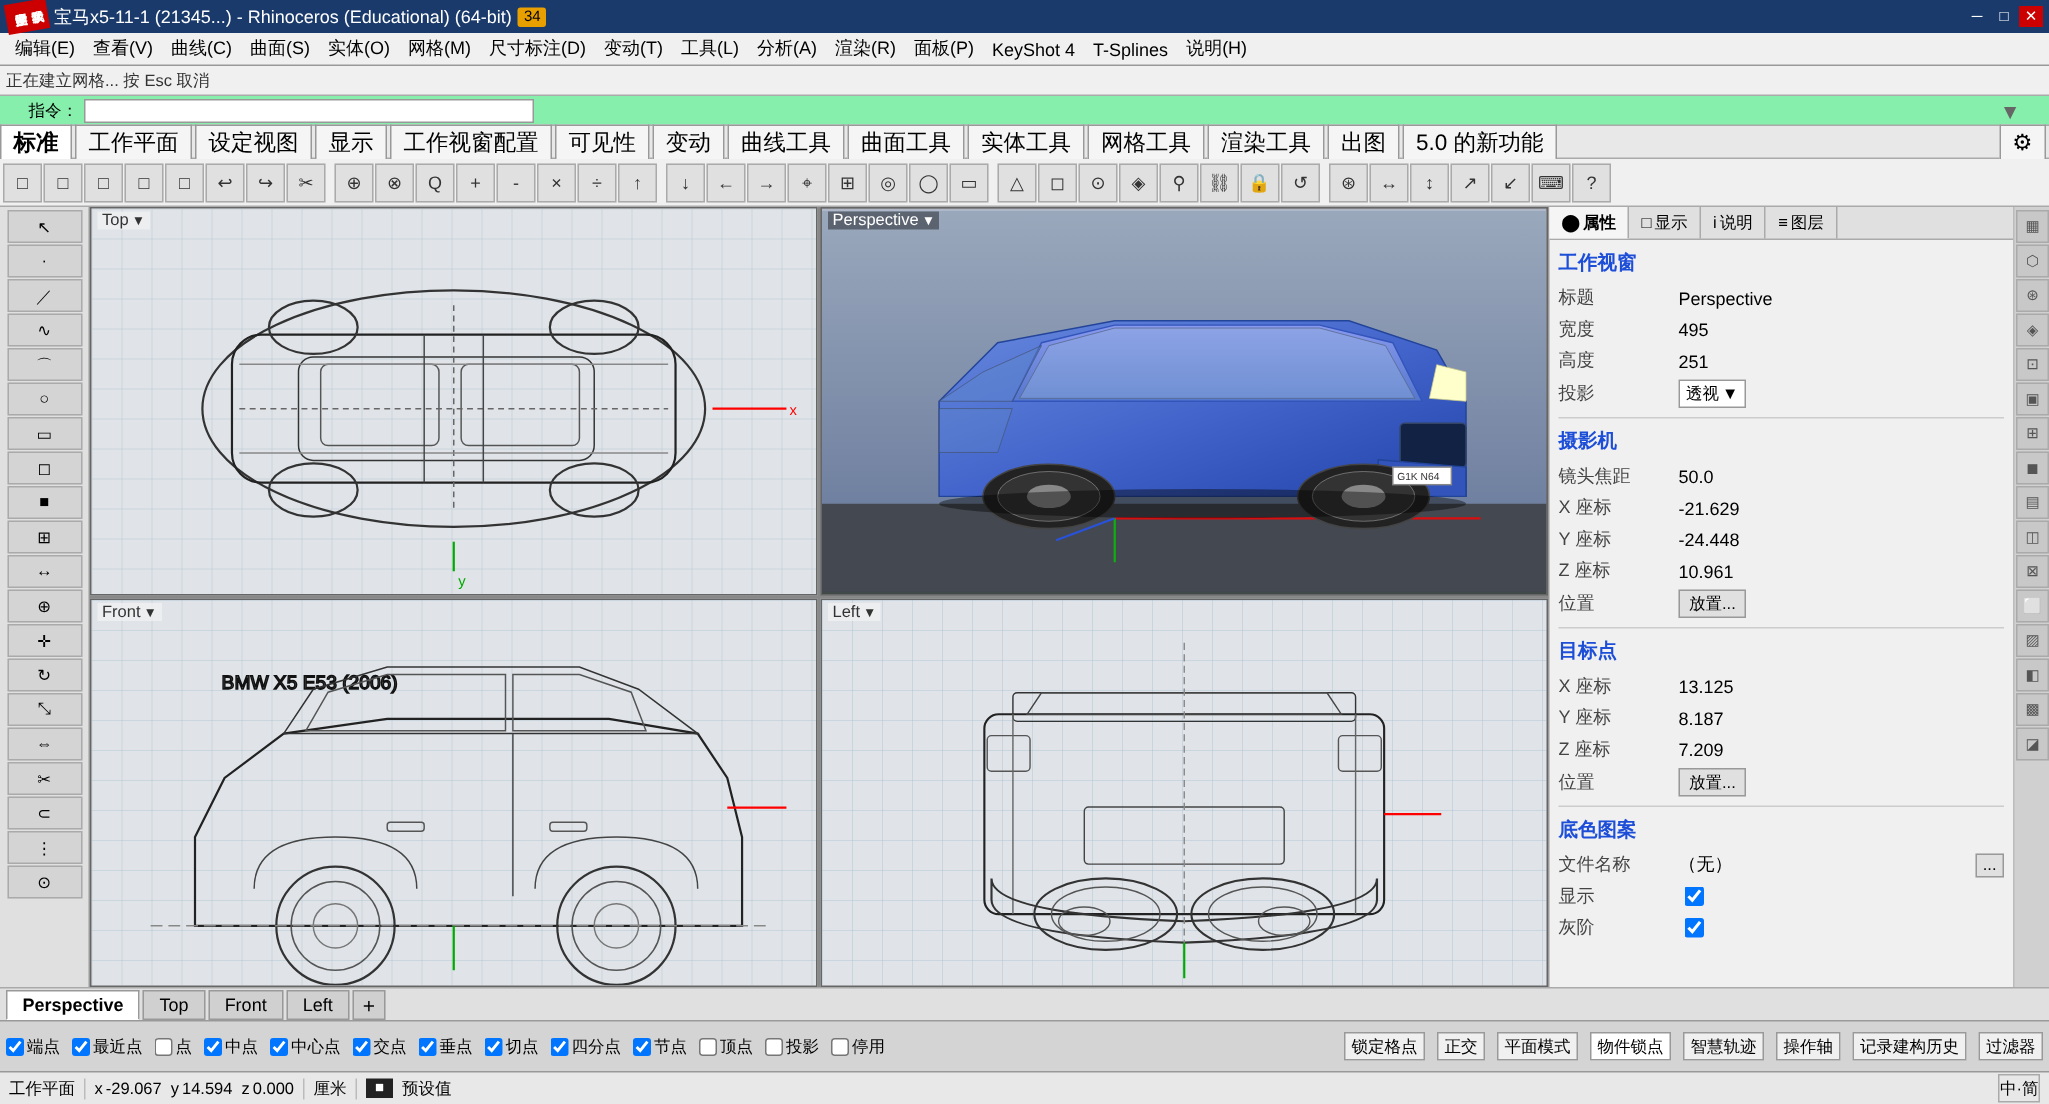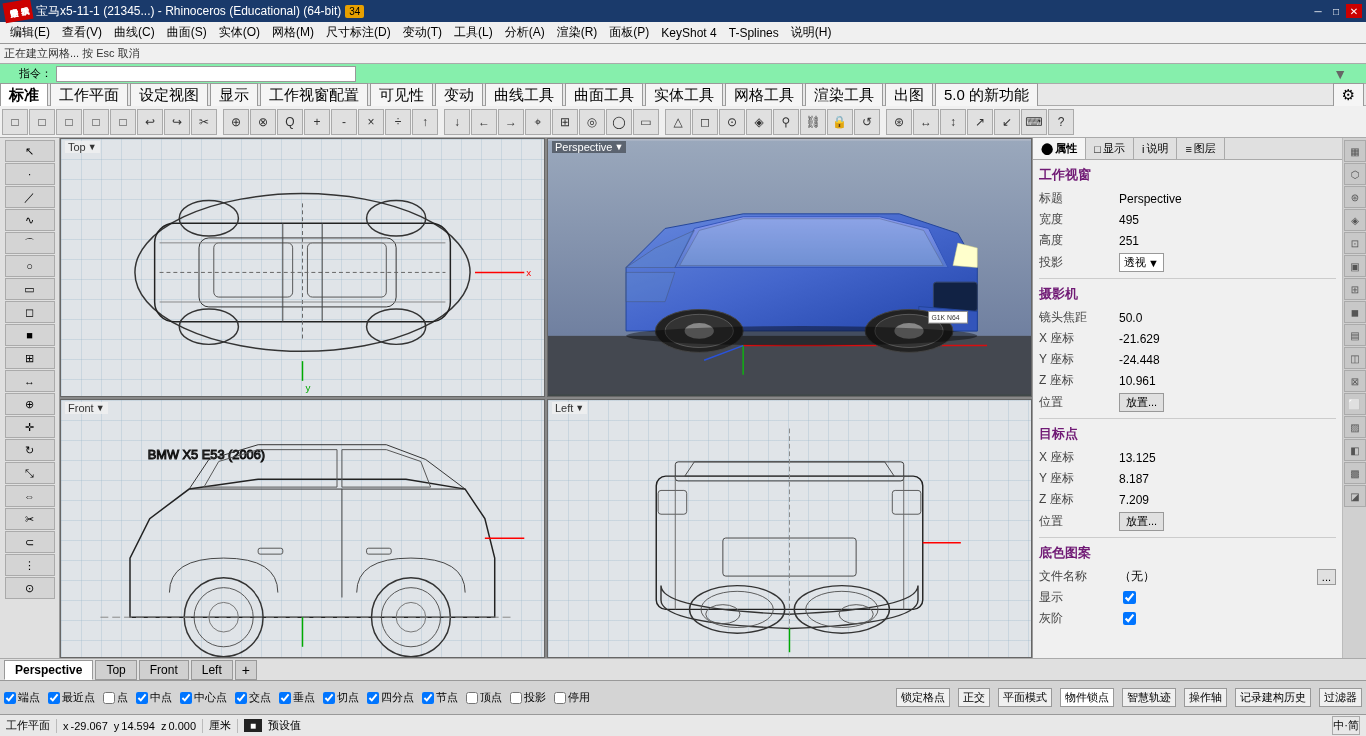--- a/index.html
+++ b/index.html
@@ -243,21 +243,21 @@
     #properties-panel {
       padding: 6px;
       font-size: 12px;
       overflow-y: auto;
       flex: 1;
     }
     .panel-section-title {
       font-weight: bold;
       font-size: 13px;
       margin-bottom: 6px;
-      color: #701a75;
+      color: #1d4ed8;
     }
     .prop-row {
       display: flex;
       align-items: center;
       margin-bottom: 4px;
       font-size: 12px;
     }
     .prop-label {
       width: 80px;
       color: #444;

